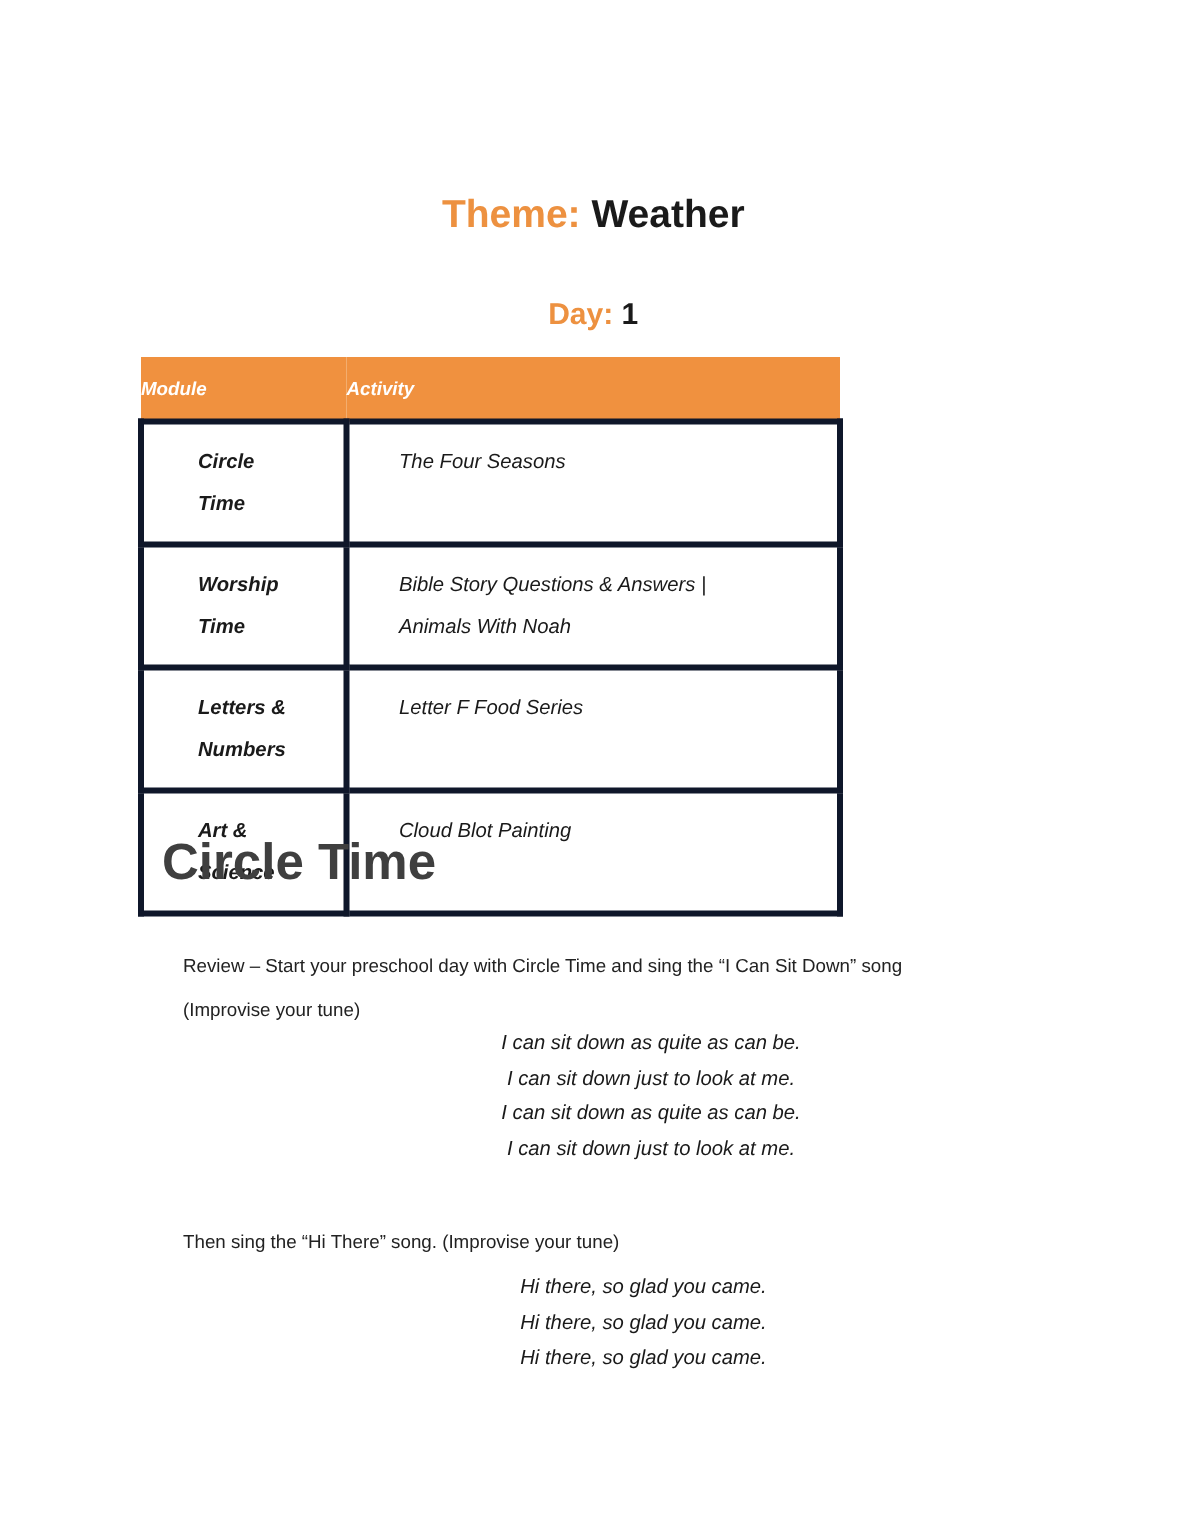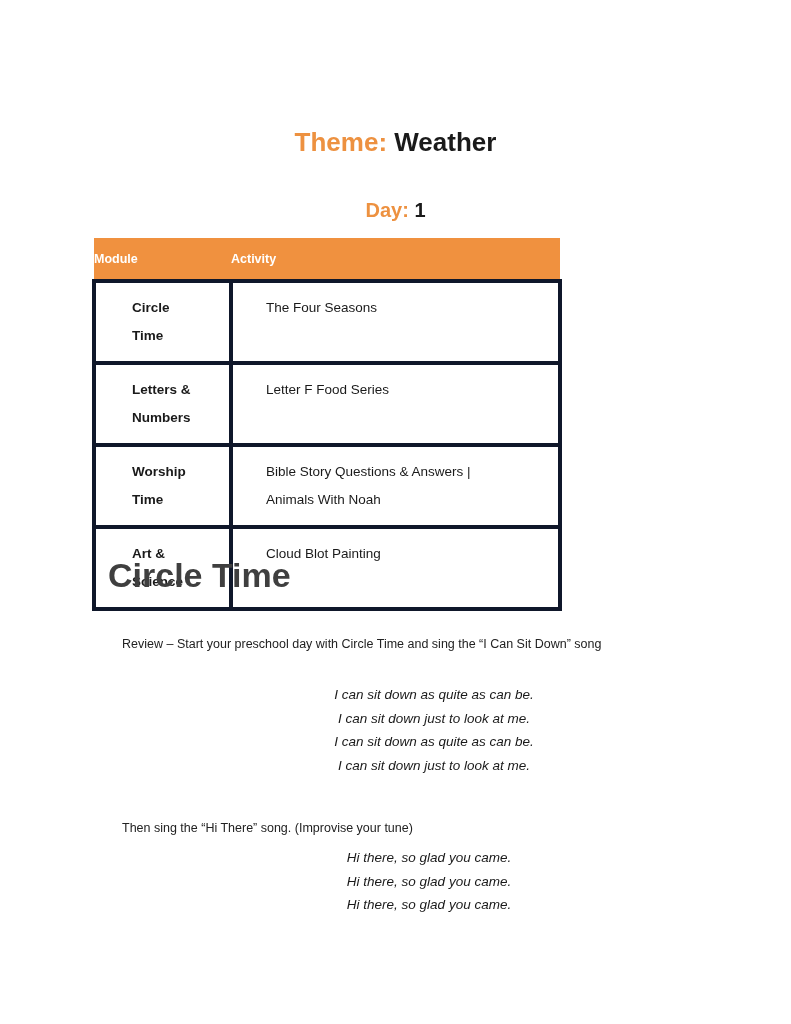--- a/index.html
+++ b/index.html
@@ -44,20 +44,21 @@
   }
 
   
   .schedule-table {
     position: absolute;
     left: 92px;
     top: 238px;
     width: 470px;
     border-collapse: collapse;
     table-layout: fixed;
+    font-style: italic;
   }
   .schedule-table th,
   .schedule-table td {
     vertical-align: top;
     text-align: left;
   }
   .schedule-table thead th {
     background: #F0913F;
     color: #ffffff;
     font-size: 12.5px;
@@ -161,53 +162,54 @@
         <td class="cell-module">
           <span class="cw">Circle</span>
           <span class="cw">Time</span>
         </td>
         <td class="cell-activity">
           <span class="cw">The Four Seasons</span>
         </td>
       </tr>
       <tr>
         <td class="cell-module">
+          <span class="cw">Worship</span>
+          <span class="cw">Time</span>
+        </td>
+        <td class="cell-activity">
+          <span class="cw">Bible Story Questions &amp; Answers |</span>
+          <span class="cw">Animals With Noah</span>
+        </td>
+      </tr>
+      <tr>
+        <td class="cell-module">
           <span class="cw">Letters &amp;</span>
           <span class="cw">Numbers</span>
         </td>
         <td class="cell-activity">
           <span class="cw">Letter F Food Series</span>
         </td>
       </tr>
       <tr>
         <td class="cell-module">
-          <span class="cw">Worship</span>
-          <span class="cw">Time</span>
-        </td>
-        <td class="cell-activity">
-          <span class="cw">Bible Story Questions &amp; Answers |</span>
-          <span class="cw">Animals With Noah</span>
-        </td>
-      </tr>
-      <tr>
-        <td class="cell-module">
           <span class="cw">Art &amp;</span>
           <span class="cw">Science</span>
         </td>
         <td class="cell-activity">
           <span class="cw">Cloud Blot Painting</span>
         </td>
       </tr>
     </tbody>
   </table>
 
   <div class="section-heading">Circle Time</div>
 
   <div class="body-block review-block">
     <div>Review – Start your preschool day with Circle Time and sing the “I Can Sit Down” song</div>
+    <div>(Improvise your tune)</div>
   </div>
 
   <div class="lyrics lyrics-sit">
     <span class="ln">I can sit down as quite as can be.</span>
     <span class="ln">I can sit down just to look at me.</span>
     <span class="ln">I can sit down as quite as can be.</span>
     <span class="ln">I can sit down just to look at me.</span>
   </div>
 
   <div class="body-block then-block">

